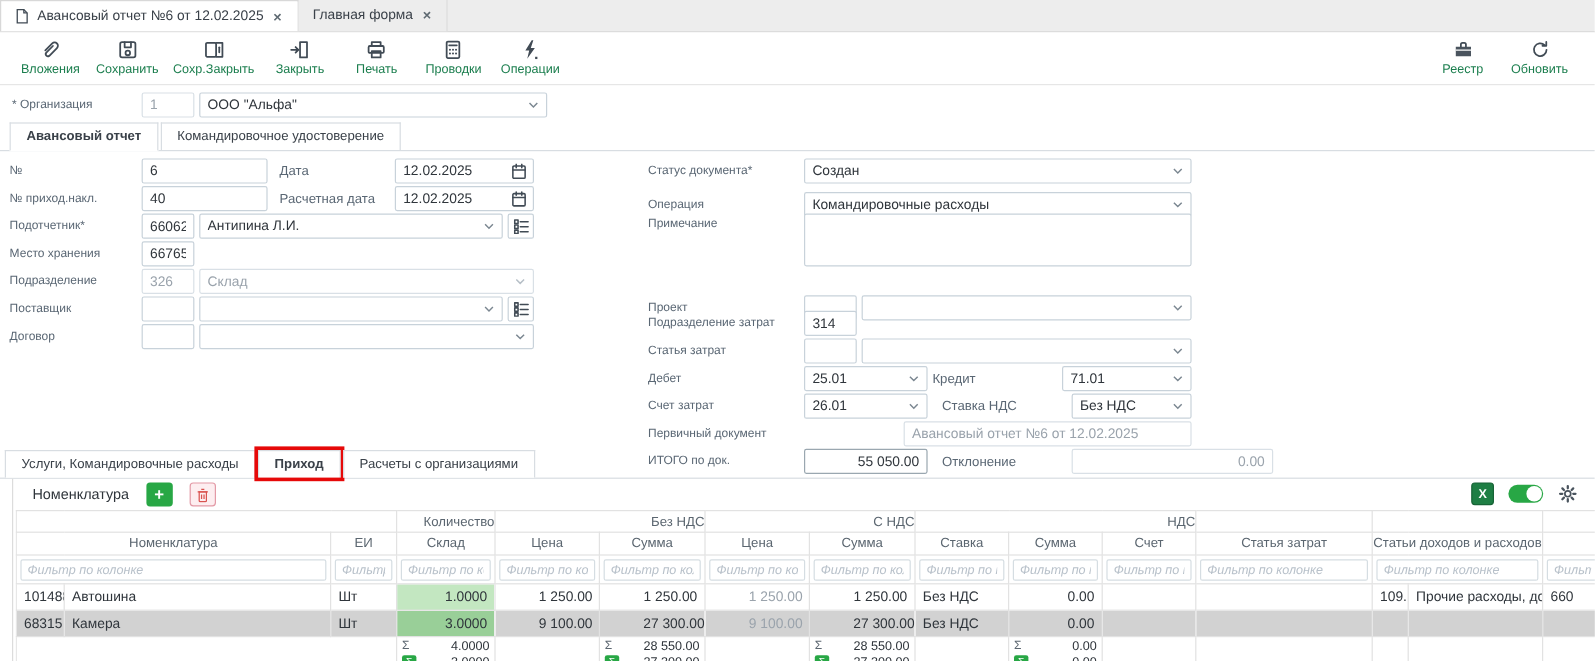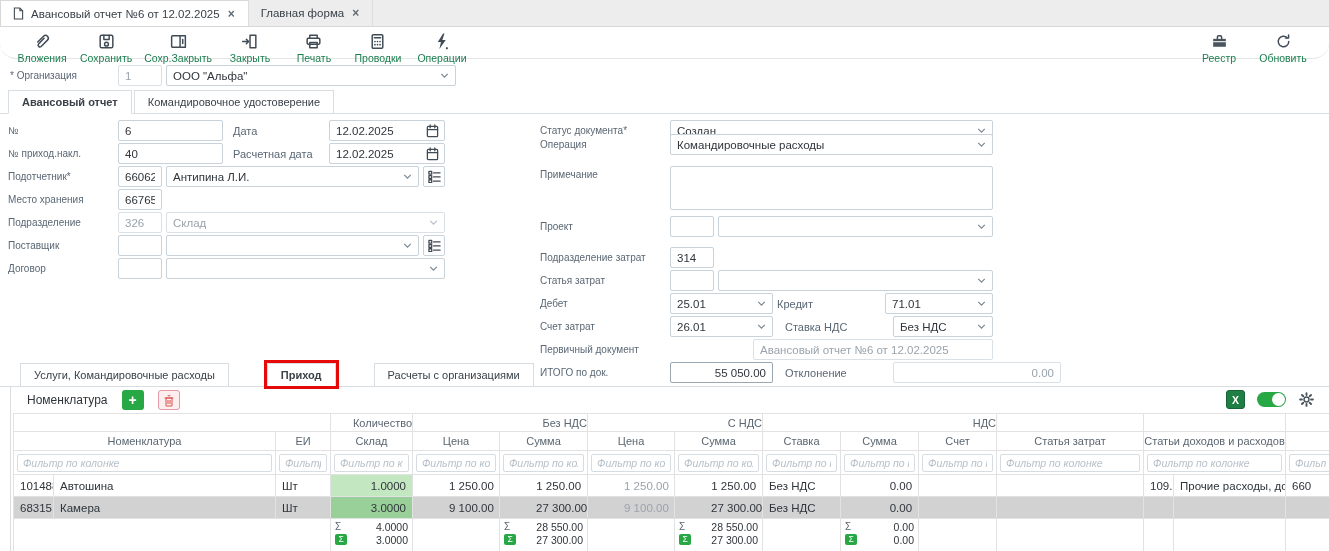--- a/index.html
+++ b/index.html
@@ -10,21 +10,21 @@
   
   .tabbar { display:flex; align-items:flex-end; height:27px; background:#ededed; border-bottom:1px solid #d8d8d8; }
   .wtab { display:flex; align-items:center; gap:7px; height:26px; padding:0 12px; font-size:11.5px;
     color:#3a4149; background:#ededed; border-right:1px solid #dcdcdc; cursor:default; }
   .wtab.active { background:#fff; border-top:1px solid #d8d8d8; border-left:1px solid #d8d8d8; }
   .wtab .x { color:#6e7press0; font-weight:bold; }
   .wtab .x { color:#5f6a72; font-size:12px; padding:0 1px; }
   .docicon { width:11px; height:13px; }
 
   
-  .toolbar { position:relative; display:flex; align-items:flex-start; height:32px; padding:3px 0 0 10px; background:#fff; border-bottom:1px solid #e6e6e6;border-radius:17px; }
+  .toolbar { position:relative; display:flex; align-items:flex-start; height:44px; padding:3px 0 0 10px; background:#fff; border-bottom:1px solid #e6e6e6; }
   .tbtn { display:flex; flex-direction:column; align-items:center; gap:1px; min-width:64px; padding:2px 6px 0 6px; cursor:pointer; }
   .tbtn svg { width:19px; height:19px; }
   .tlabel { font-size:10.5px; color:#1b7e4e; white-space:nowrap; }
   .tright { position:absolute; right:14px; top:3px; display:flex; }
   .ic { stroke:#414b55; stroke-width:1.4; fill:none; stroke-linecap:round; stroke-linejoin:round; }
 
   
   .orgrow { display:flex; align-items:center; padding:6px 0 5px 10px; }
   .flabel { font-size:10px; color:#5a6774; }
   .orgrow .flabel { width:108px; }
@@ -54,21 +54,21 @@
   .rrow .flabel { width:130px; flex:none; }
   .flabel2 { font-size:11px; color:#5a6774; flex:none; }
   .datef { display:flex; align-items:center; border:1px solid #c8d2da; border-radius:2px; height:21px; padding:0 5px 0 6px; }
   .datef input { border:none; outline:none; width:72px; font-size:11.5px; font-family:"Liberation Sans",sans-serif; color:#2f353b; }
   .calic { width:13px; height:14px; cursor:pointer; }
   .grow { flex:1; }
   textarea.note { width:323px; height:44px; border:1px solid #c8d2da; border-radius:2px; resize:none; outline:none; }
   .numfield { text-align:right; }
 
   
-  .btabs { display:flex; align-items:flex-end; height:23px; padding-left:20px; border-bottom:1px solid #d8dde2;gap:36px; }
+  .btabs { display:flex; align-items:flex-end; height:23px; padding-left:4px; border-bottom:1px solid #d8dde2; }
   .redbox { position:absolute; left:-4px; top:-4px; right:-4px; bottom:-3px; border:3px solid #e60909; pointer-events:none; }
   .panel { margin-left:10px; border-left:1px solid #dcdcdc; height:169px; }
   .gridhead { display:flex; align-items:center; height:26px; padding-left:16px; position:relative; }
   .gtitle { font-size:12px; color:#2f353b; }
   .addbtn { width:22px; height:20px; background:#28a745; border-radius:3px; margin-left:14px; color:#fff; font-size:14px;
     display:flex; align-items:center; justify-content:center; cursor:pointer; font-weight:bold; }
   .delbtn { width:22px; height:20px; background:#fdeef0; border:1px solid #e39aa6; border-radius:3px; margin-left:14px;
     display:flex; align-items:center; justify-content:center; cursor:pointer; }
   .ghright { position:absolute; right:14px; top:3px; display:flex; align-items:center; gap:12px; }
   .xlbtn { width:19px; height:19px; background:#1e7e44; border:1px solid #176336; border-radius:3px; color:#fff; font-size:10.5px;
@@ -311,34 +311,34 @@
 
     <div class="rrow" style="top:6px">
       <span class="flabel">Статус документа*</span>
       <div class="sel grow">
         <span class="selval">Создан</span>
         <svg class="chev" viewBox="0 0 16 16">
             <path d="M4 6l4 4 4-4" fill="none" stroke="#7b8791" stroke-width="1.5"></path>
           </svg>
       </div>
     </div>
-    <div class="rrow" style="top:20px">
+    <div class="rrow" style="top:34px">
       <span class="flabel">Операция</span>
       <div class="sel grow">
         <span class="selval">Командировочные расходы</span>
         <svg class="chev" viewBox="0 0 16 16">
             <path d="M4 6l4 4 4-4" fill="none" stroke="#7b8791" stroke-width="1.5"></path>
           </svg>
       </div>
     </div>
     <div class="rrow" style="top:52px;height:46px;align-items:flex-start">
       <span class="flabel" style="padding-top:3px">Примечание</span>
       <textarea class="note" style=""></textarea>
     </div>
-    <div class="rrow" style="top:102px">
+    <div class="rrow" style="top:120px">
       <span class="flabel">Проект</span>
       <input class="tinput codeinput" value="" style="">
       <div class="sel grow">
         <span class="selval"></span>
         <svg class="chev" viewBox="0 0 16 16">
             <path d="M4 6l4 4 4-4" fill="none" stroke="#7b8791" stroke-width="1.5"></path>
           </svg>
       </div>
     </div>
     <div class="rrow" style="top:133px">

